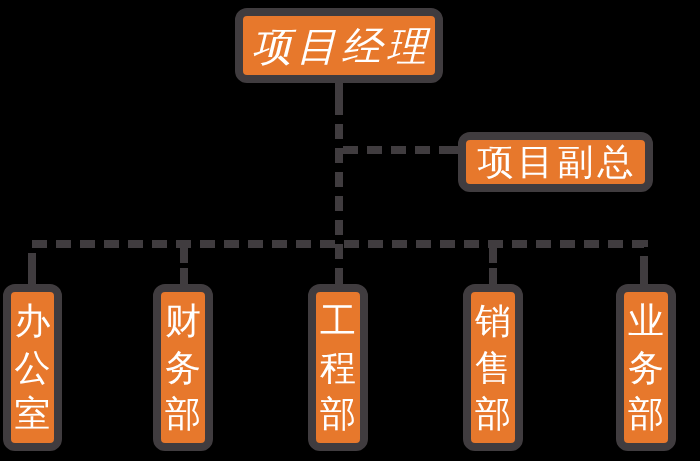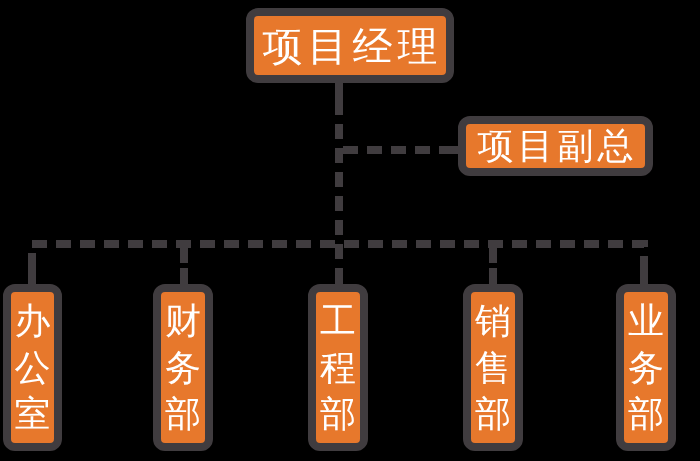--- a/index.html
+++ b/index.html
@@ -38,22 +38,22 @@
     position: absolute;
     background: var(--node-fill);
     border: 8px solid var(--node-border);
     border-radius: 12px;
     color: var(--text);
     display: flex;
     align-items: center;
     justify-content: center;
   }
 
-  .node-root    { left: 246px; top: 8px;   width: 208px; height: 75px; }
-  .node-staff   { left: 458px; top: 116px; width: 195px; height: 60px; align-items: center; }
+  .node-root    { left: 235px; top: 8px;   width: 208px; height: 75px; font-style: italic; }
+  .node-staff   { left: 458px; top: 132px; width: 195px; height: 60px; align-items: center; }
 
   .node-root .hlabel {
     font-size: 40px;
     letter-spacing: 5px;
     margin-right: -5px;
     white-space: nowrap;
     line-height: 1;
   }
   .node-staff .hlabel {
     font-size: 36px;

